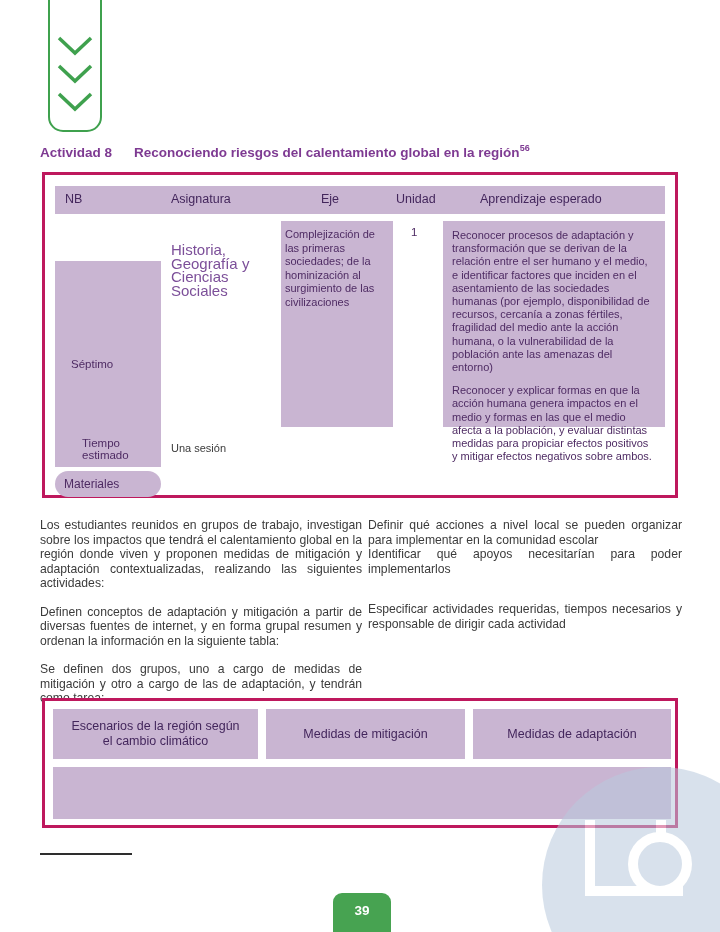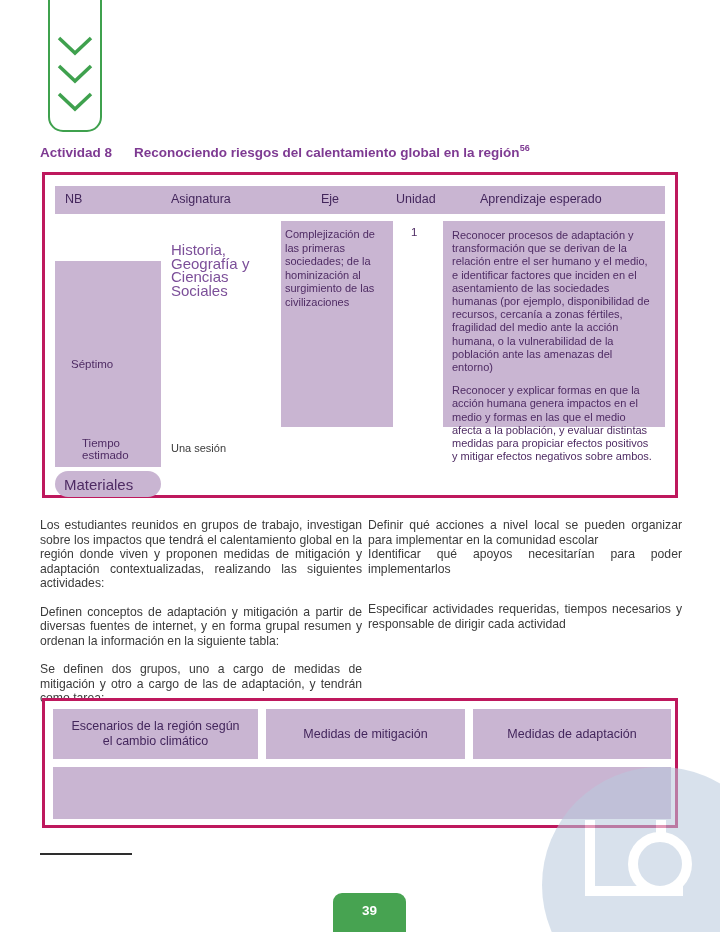--- a/index.html
+++ b/index.html
@@ -31,41 +31,41 @@
   .hdr-label{position:absolute;top:17px;font-size:12.5px;color:#43265c;}
   .h-nb{left:20px;} .h-asig{left:126px;} .h-eje{left:276px;} .h-uni{left:351px;} .h-apr{left:435px;}
   .cell-nb{left:10px;top:46px;width:106px;height:206px;display:flex;align-items:center;padding-left:16px;font-size:11.5px;margin-top:40px;}
   .cell-eje{left:236px;top:46px;width:112px;height:206px;padding:7px 4px;font-size:11px;line-height:13.5px;}
   .cell-apr{left:398px;top:46px;width:222px;height:206px;padding:8px 9px;font-size:11px;line-height:13.2px;}
   .cell-apr p{margin:0 0 10px 0;}
   .txt-asig{position:absolute;left:126px;top:68px;width:108px;font-size:15px;line-height:13.5px;color:#7c4f99;}
   .txt-uni{position:absolute;left:366px;top:51px;font-size:11.5px;color:#4e2b63;}
   .cell-tiempo{left:10px;top:259px;width:106px;height:30px;display:flex;align-items:center;padding-left:27px;font-size:11.5px;}
   .txt-sesion{position:absolute;left:126px;top:267px;font-size:11px;color:#3b3b3b;}
-  .cell-mat{left:10px;top:296px;width:106px;height:26px;display:flex;align-items:center;padding-left:9px;font-size:15px;border-radius:13px;}
+  .cell-mat{left:10px;top:296px;width:106px;height:26px;display:flex;align-items:center;padding-left:9px;font-size:12px;border-radius:13px;}
   
   .col{position:absolute;top:518px;font-size:12.2px;line-height:14.5px;text-align:justify;}
   .col-left{left:40px;width:322px;}
   .col-right{left:368px;width:314px;}
   .col p{margin:0 0 14px 0;}
   .col p.tight{margin-bottom:0;}
   .col p.gap{margin-top:26px;}
   
   .t2-head{top:8px;height:50px;display:flex;align-items:center;justify-content:center;
     text-align:center;font-size:12.5px;line-height:15px;color:#43265c;padding:0 14px;}
   .t2-h1{left:8px;width:205px;}
   .t2-h2{left:221px;width:199px;}
   .t2-h3{left:428px;width:198px;}
   .t2-body{left:8px;top:66px;width:618px;height:52px;}
   
   .foot-rule{position:absolute;left:40px;top:853px;width:92px;height:2px;background:#2e2e2e;}
   .footnote{position:absolute;left:40px;top:860px;width:500px;font-size:10.8px;color:#3f3f3f;}
   
   .page-num{
-    position:absolute;left:333px;top:893px;width:73px;height:39px;background:#47a351;
+    position:absolute;left:333px;top:893px;width:58px;height:39px;background:#47a351;
     border-radius:9px 9px 0 0;display:flex;align-items:flex-start;justify-content:center;
     color:#ffffff;font-size:13.5px;font-weight:bold;padding-top:10px;box-sizing:border-box;
   }
   
   .watermark{position:absolute;left:542px;top:767px;width:236px;height:236px;opacity:0.55;z-index:5;pointer-events:none;}
 </style>
 </head>
 <body>
 
 <div id="page">

